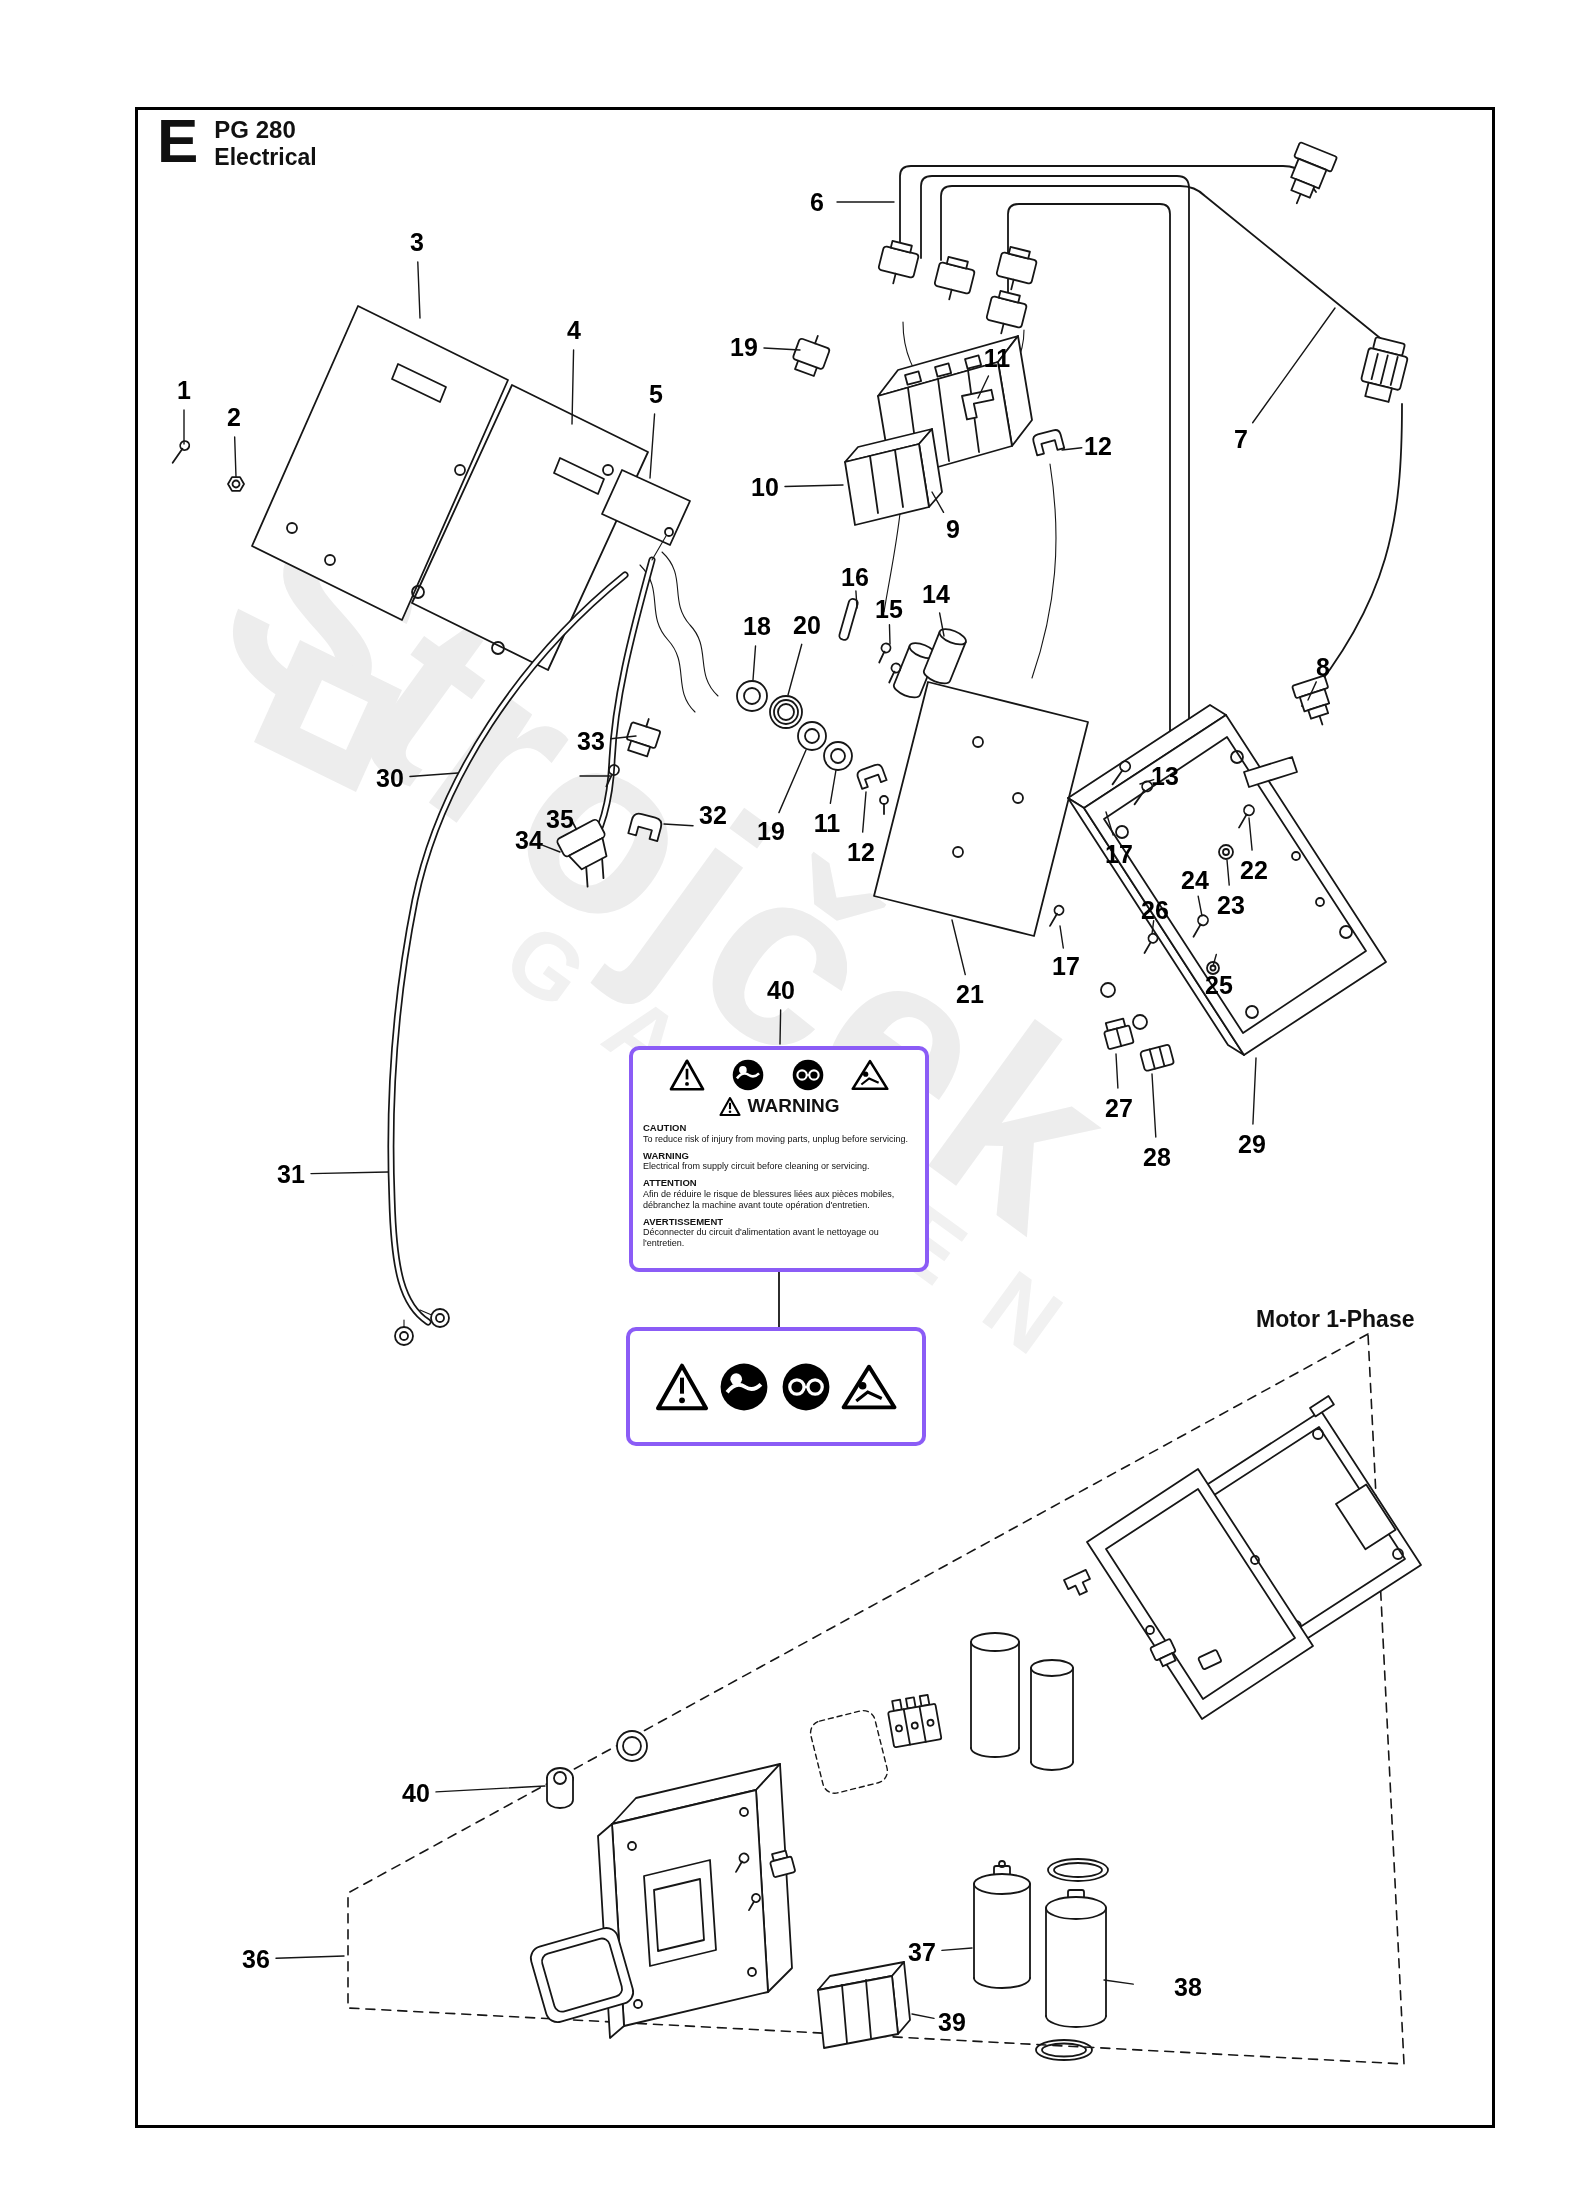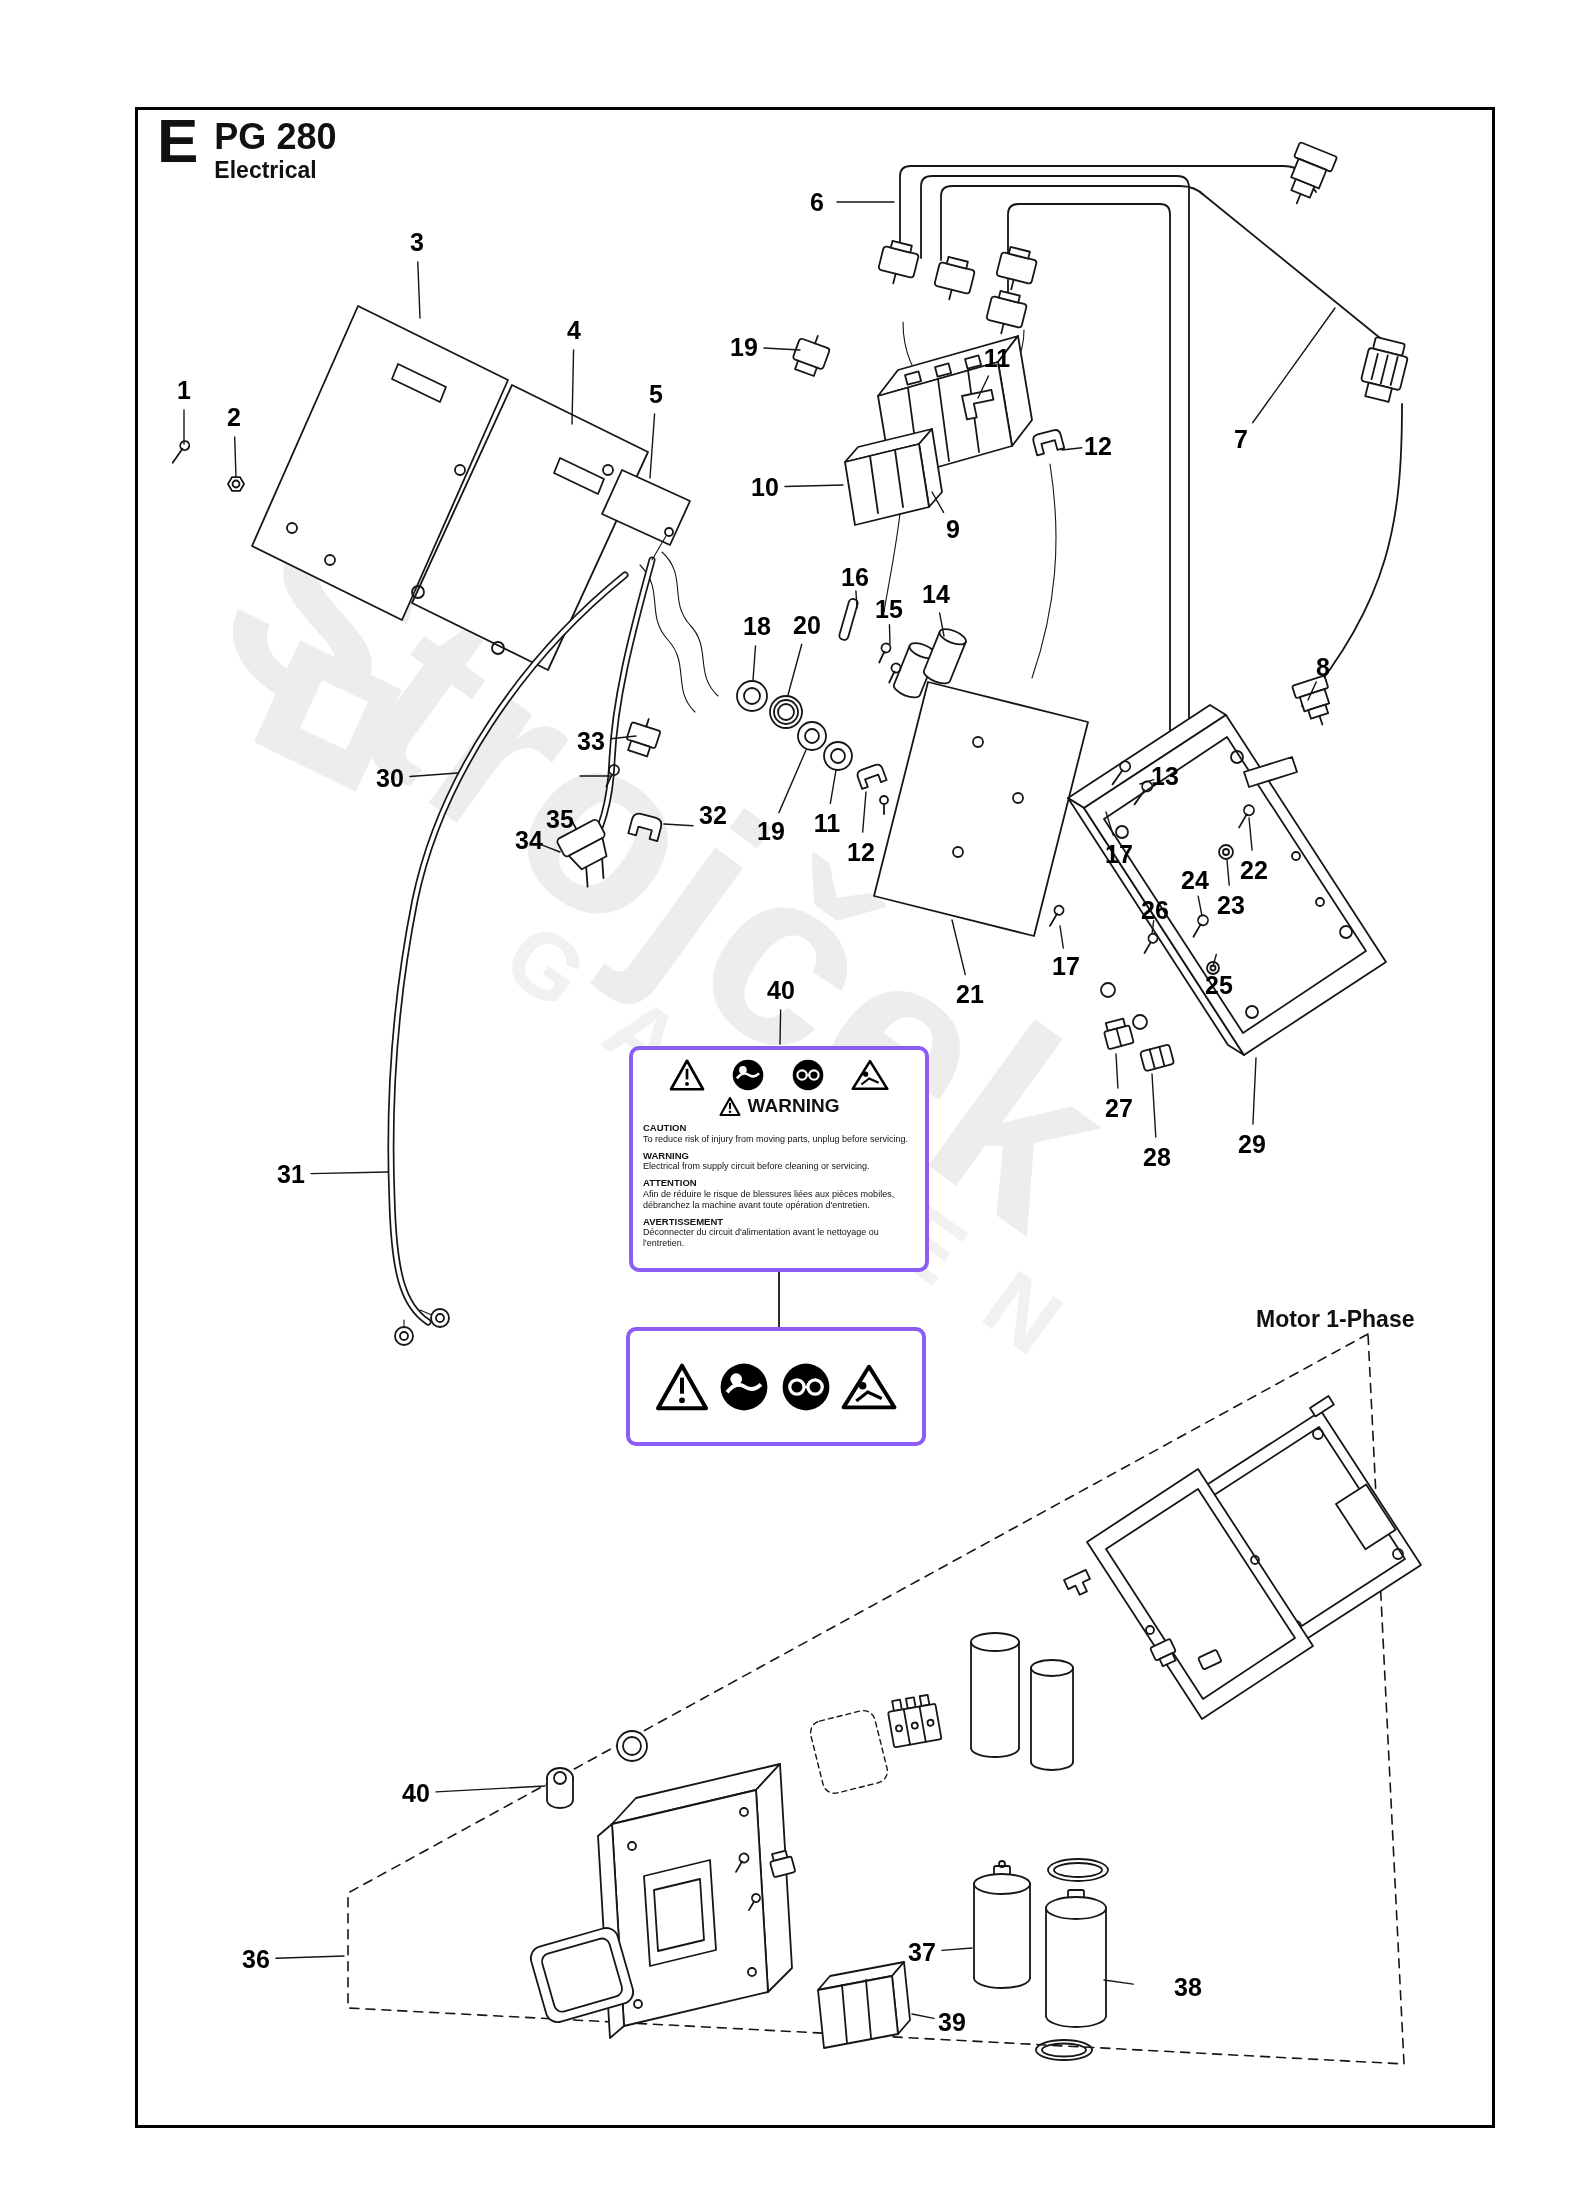--- a/index.html
+++ b/index.html
@@ -9,21 +9,21 @@
     font-family:"Liberation Sans", sans-serif; color:#111;
   }
   .page { position:absolute; inset:0; background:#fff; }
   .frame {
     position:absolute; left:135px; top:107px; width:1360px; height:2021px;
     border:3px solid #000; z-index:2; pointer-events:none;
   }
   .titleblock { position:absolute; left:157px; top:112px; display:flex; gap:16px; z-index:3; }
   .section-letter { font-size:62px; font-weight:bold; line-height:0.95; }
   .title-lines { margin-top:4px; }
-  .model { font-size:36px; font-weight:bold; line-height:1.15; }
+  .model { font-size:24px; font-weight:bold; line-height:1.15; }
   .section-title { font-size:23px; font-weight:bold; line-height:1.15; }
 
   .watermark {
     position:absolute; left:330px; top:470px; z-index:0;
     transform:rotate(36deg); transform-origin:0 0; white-space:nowrap;
     user-select:none;
   }
   .wm-main { font-size:250px; font-weight:bold; color:#ededed; letter-spacing:4px; line-height:1; }
   .wm-sub { display:block; font-size:92px; font-weight:bold; color:#f1f1f1; letter-spacing:52px; margin:-28px 0 0 430px; }
 

